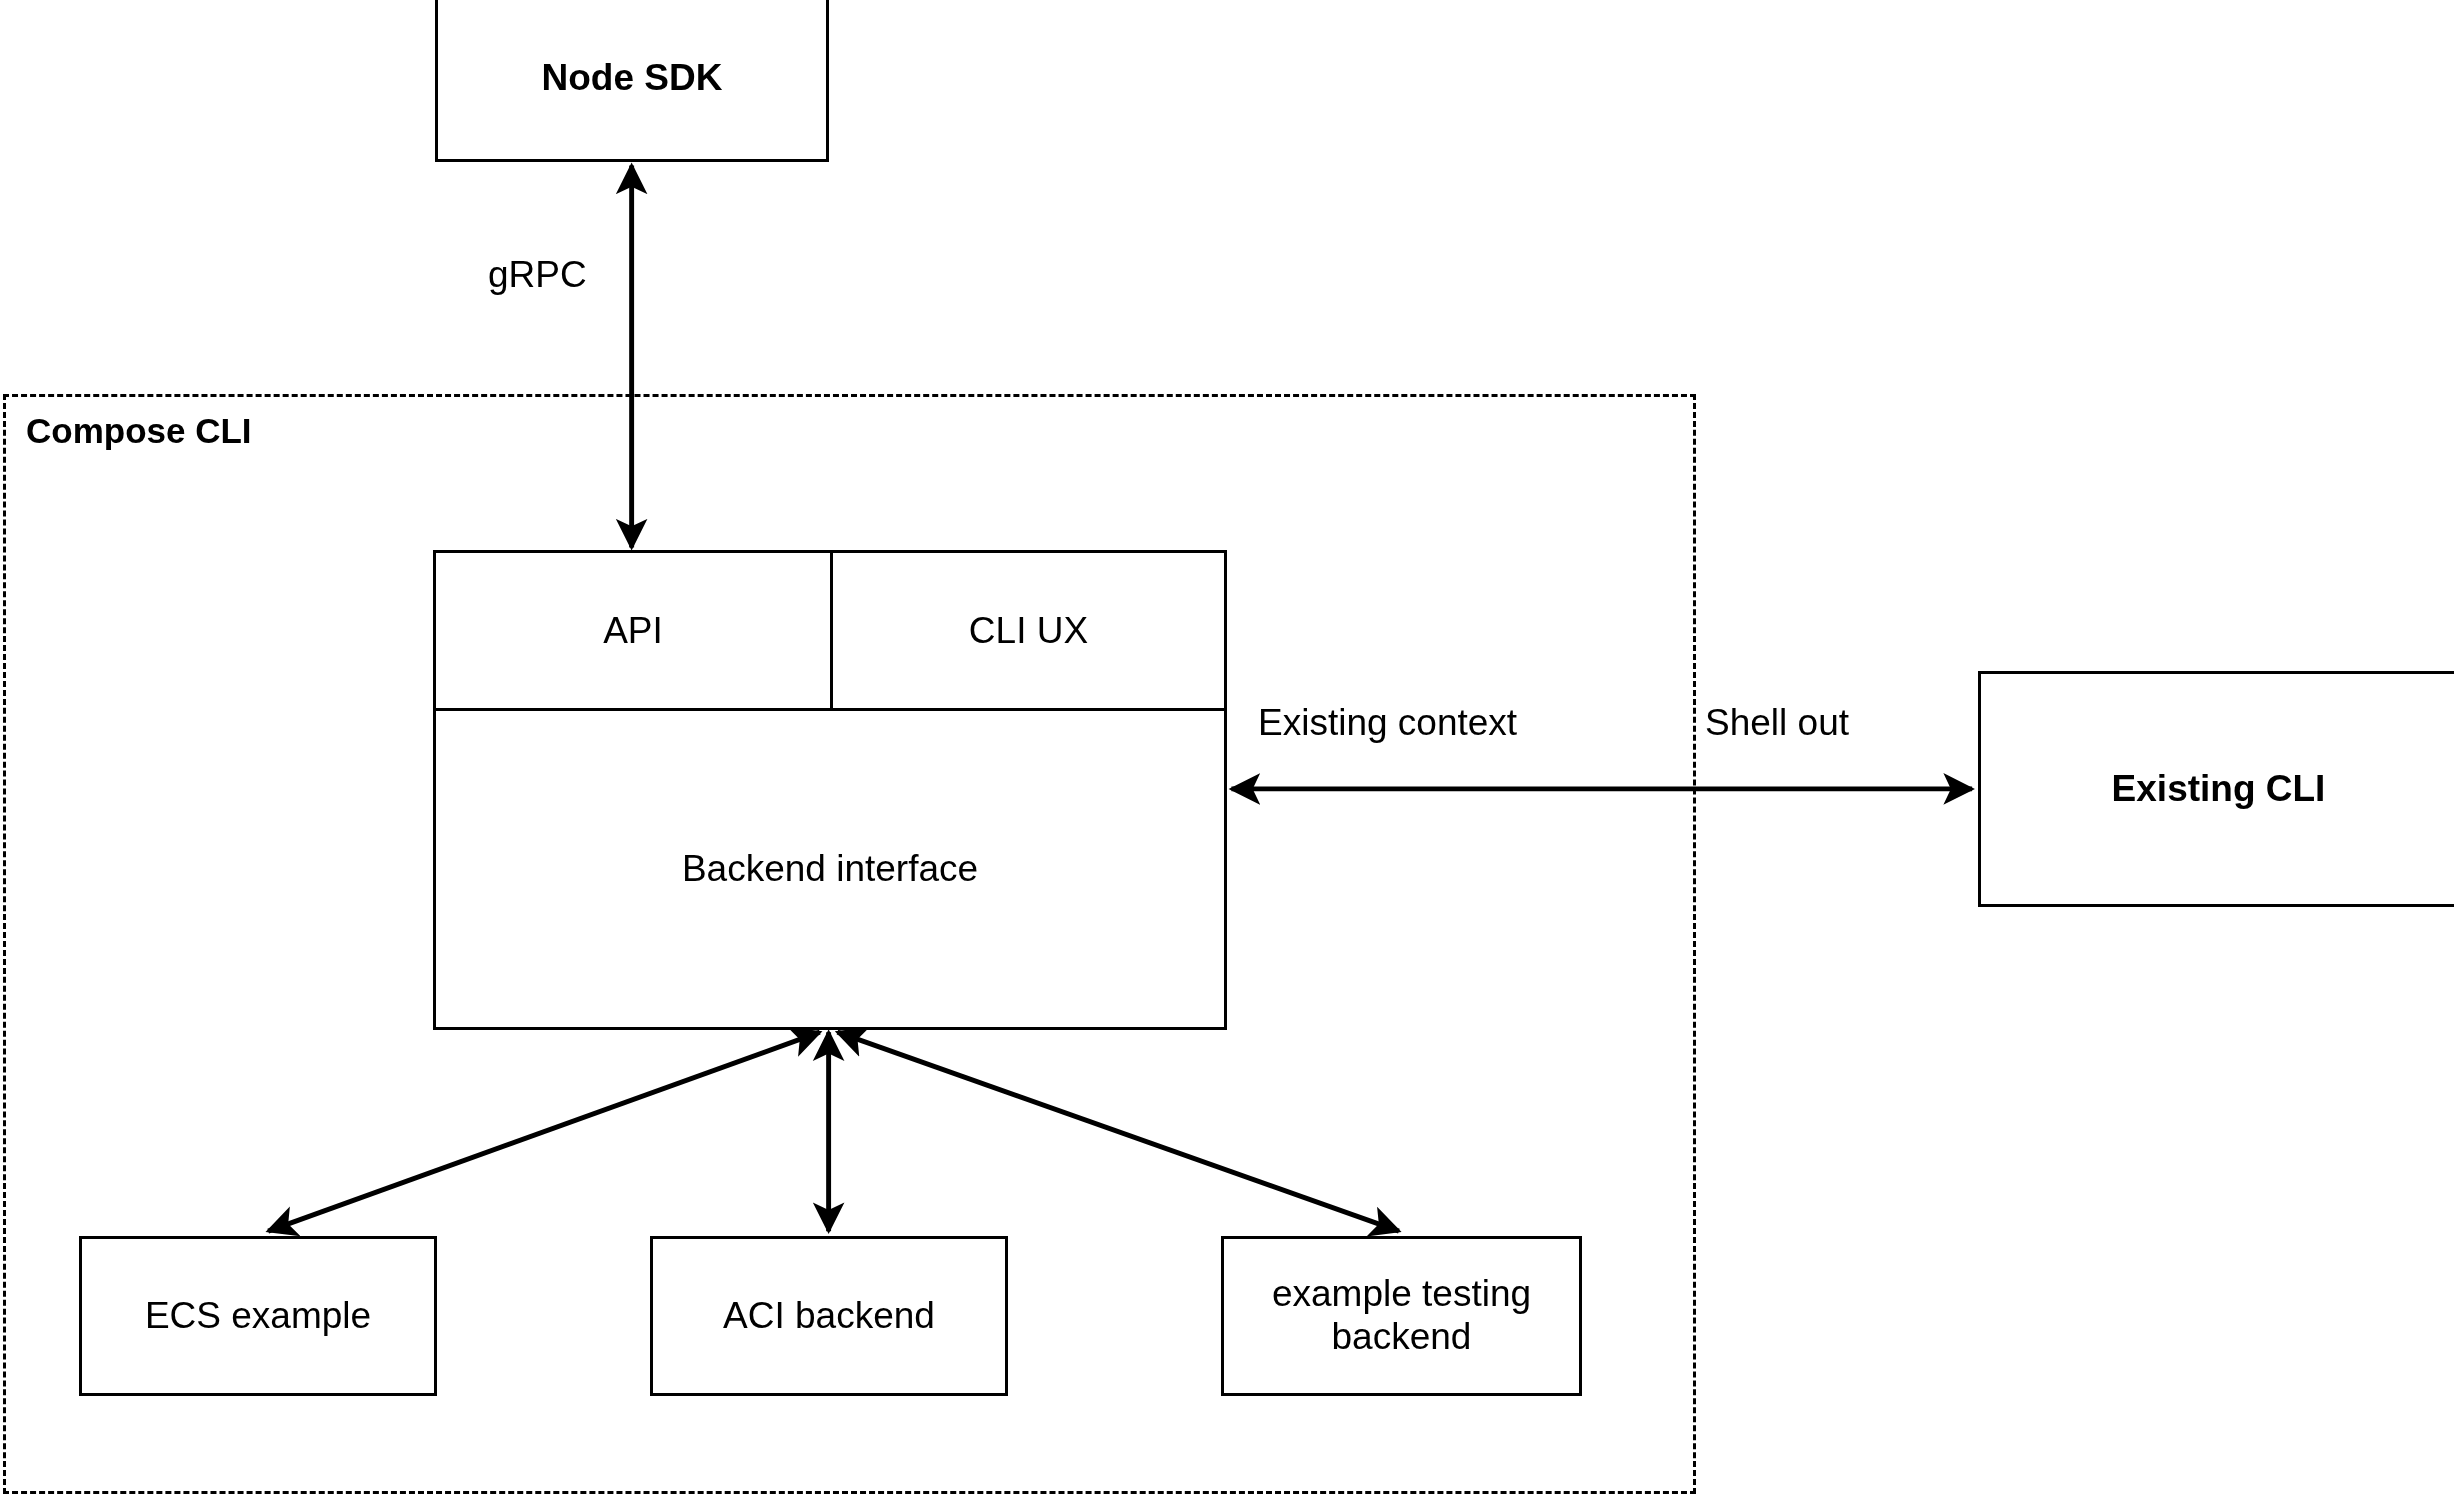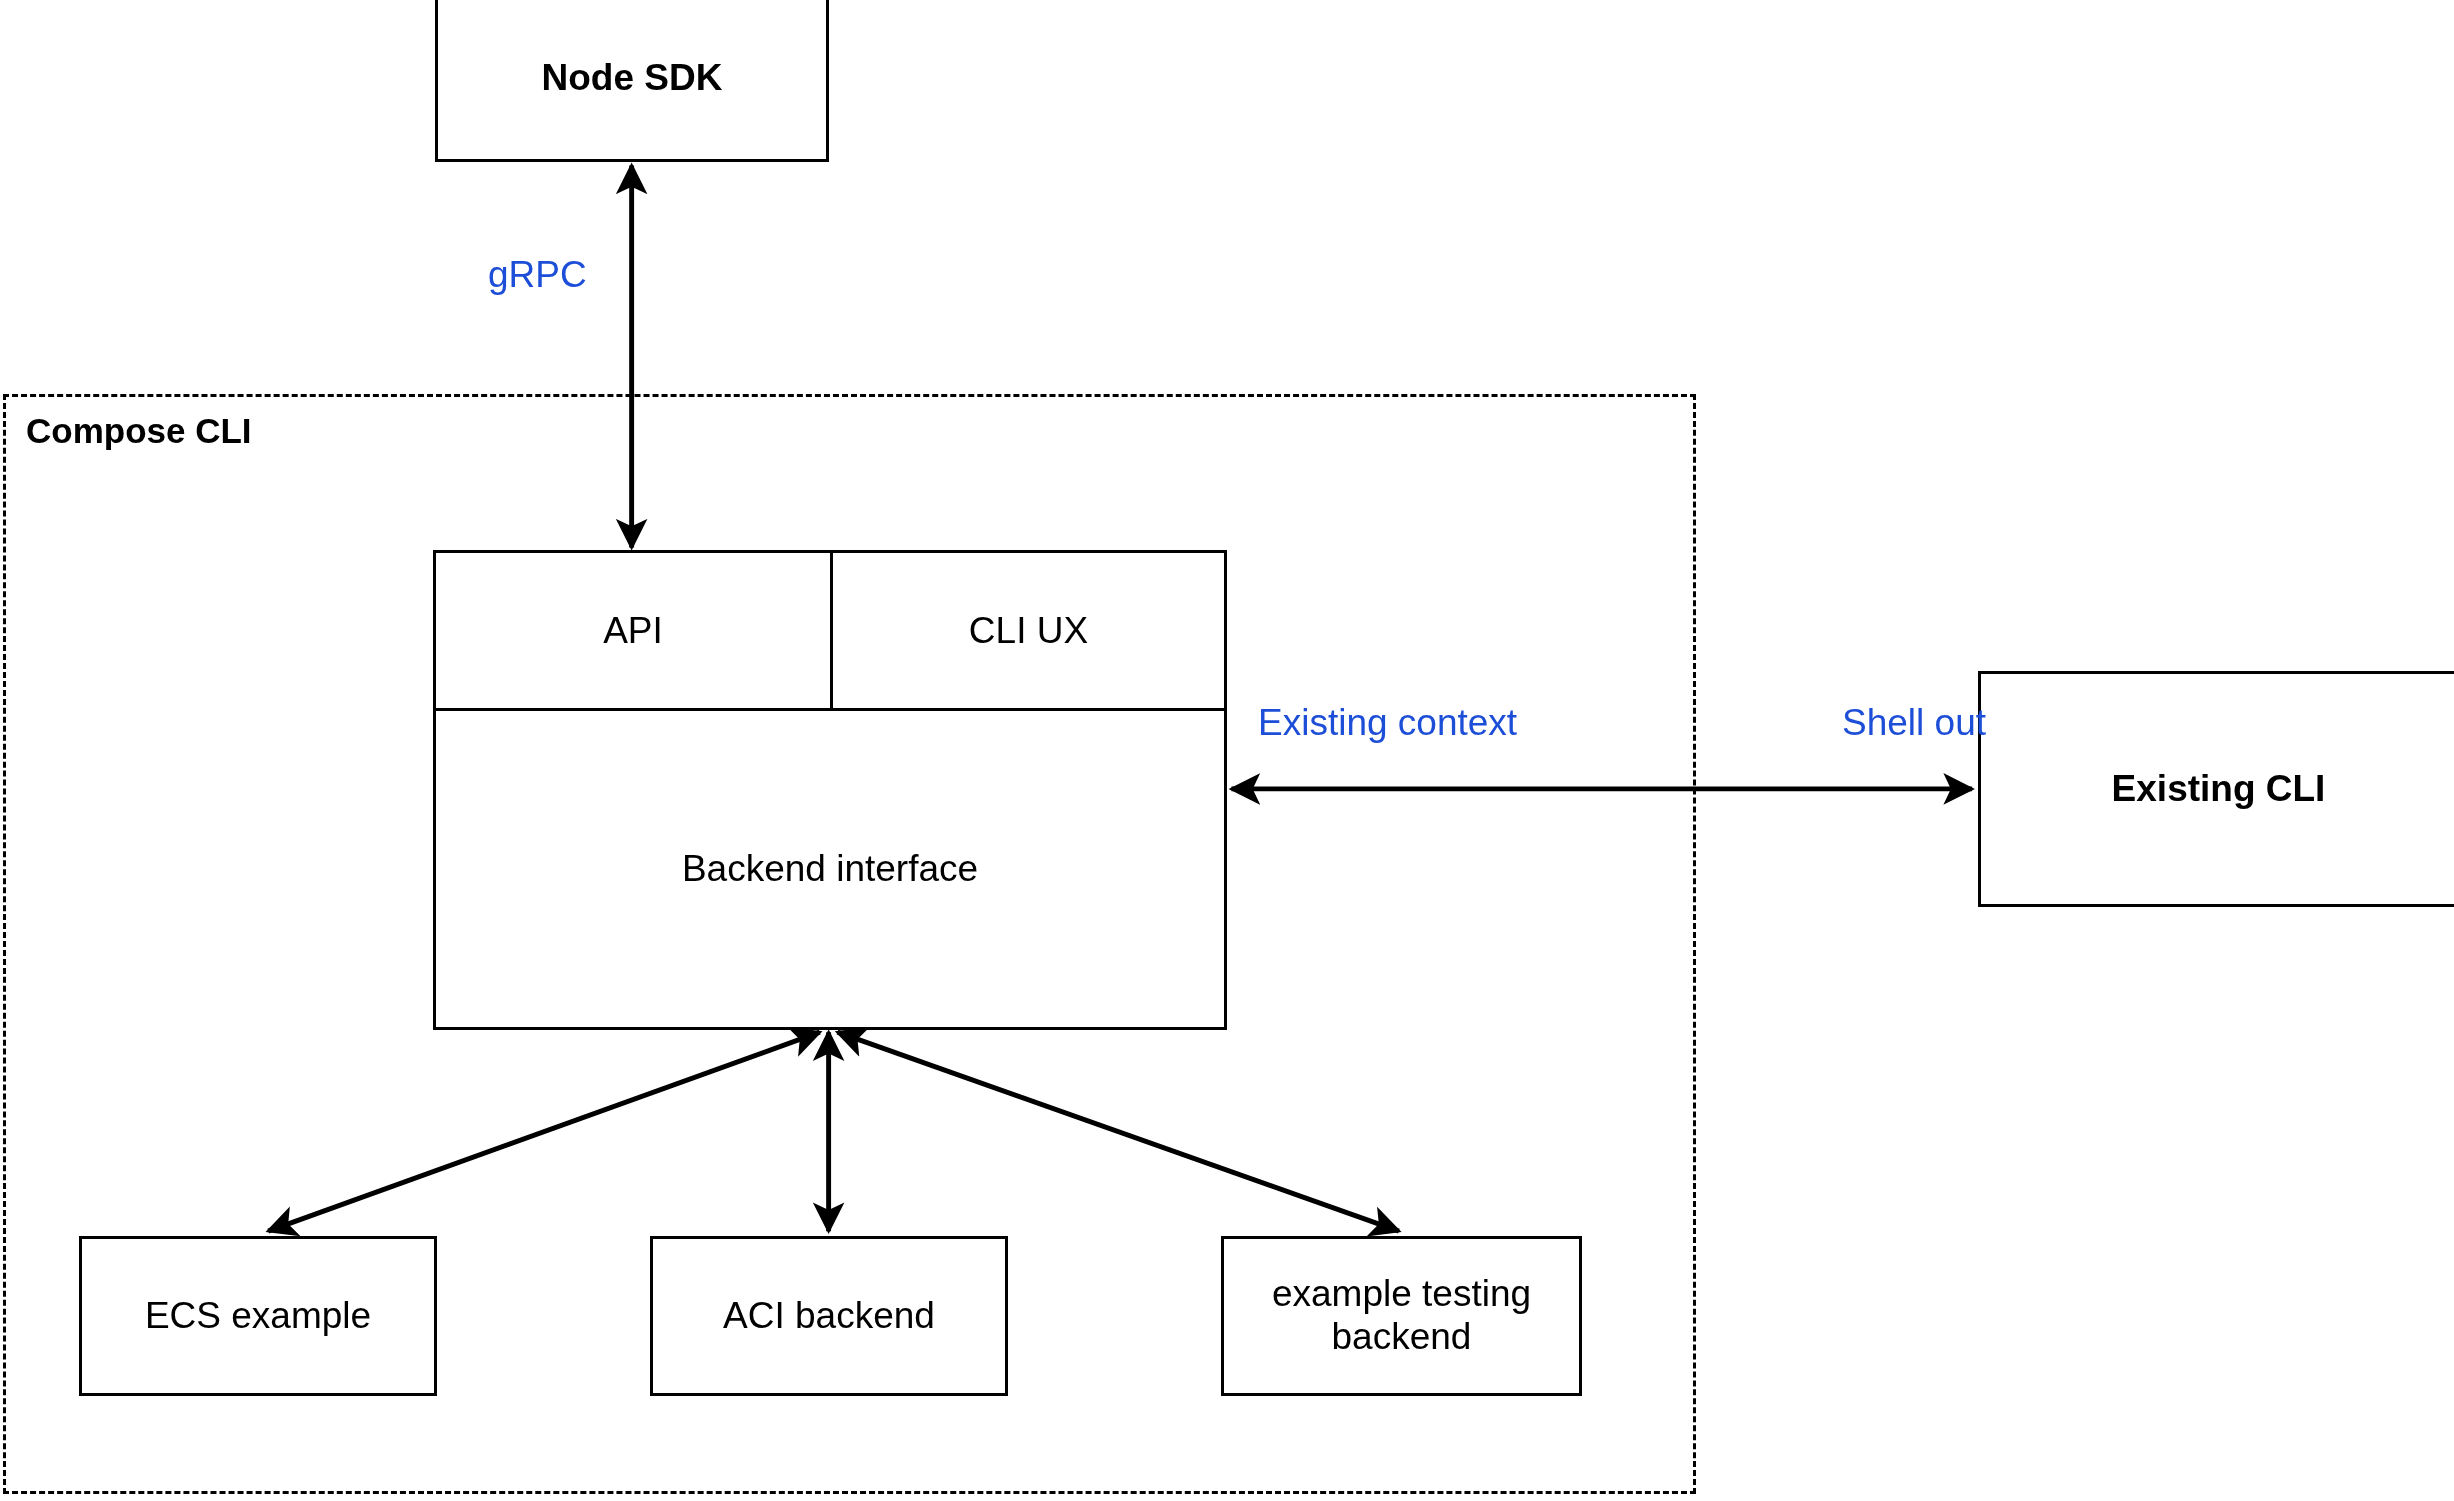--- a/index.html
+++ b/index.html
@@ -47,21 +47,21 @@
     background: transparent;
   }
   .group-title {
     position: absolute;
     font-weight: bold;
     color: #000000;
     white-space: nowrap;
   }
   .edge-label {
     position: absolute;
-    color: #1d4ed8;
+    color: #000000;
     white-space: nowrap;
     background: transparent;
   }
   .stack {
     position: absolute;
     box-sizing: border-box;
     border: 3.9px solid #000000;
     background: #ffffff;
     display: flex;
     flex-direction: column;
@@ -146,16 +146,16 @@
   </div>
 
   <div class="node" style="left:650px; top:1236px; width:358px; height:160px; font-size:37px;">
     <span class="node-label">ACI backend</span>
   </div>
 
   <div class="edge-label" style="left:488px; top:254px; font-size:37px;">gRPC</div>
 
   <div class="edge-label" style="left:1258px; top:702px; font-size:37px;">Existing context</div>
 
-  <div class="edge-label" style="left:1842px; top:702px; font-size:37px;text-align:right;">Shell out</div>
+  <div class="edge-label" style="left:1705px; top:702px; font-size:37px;text-align:right;">Shell out</div>
 
 </div>
 
 
 </body></html>

